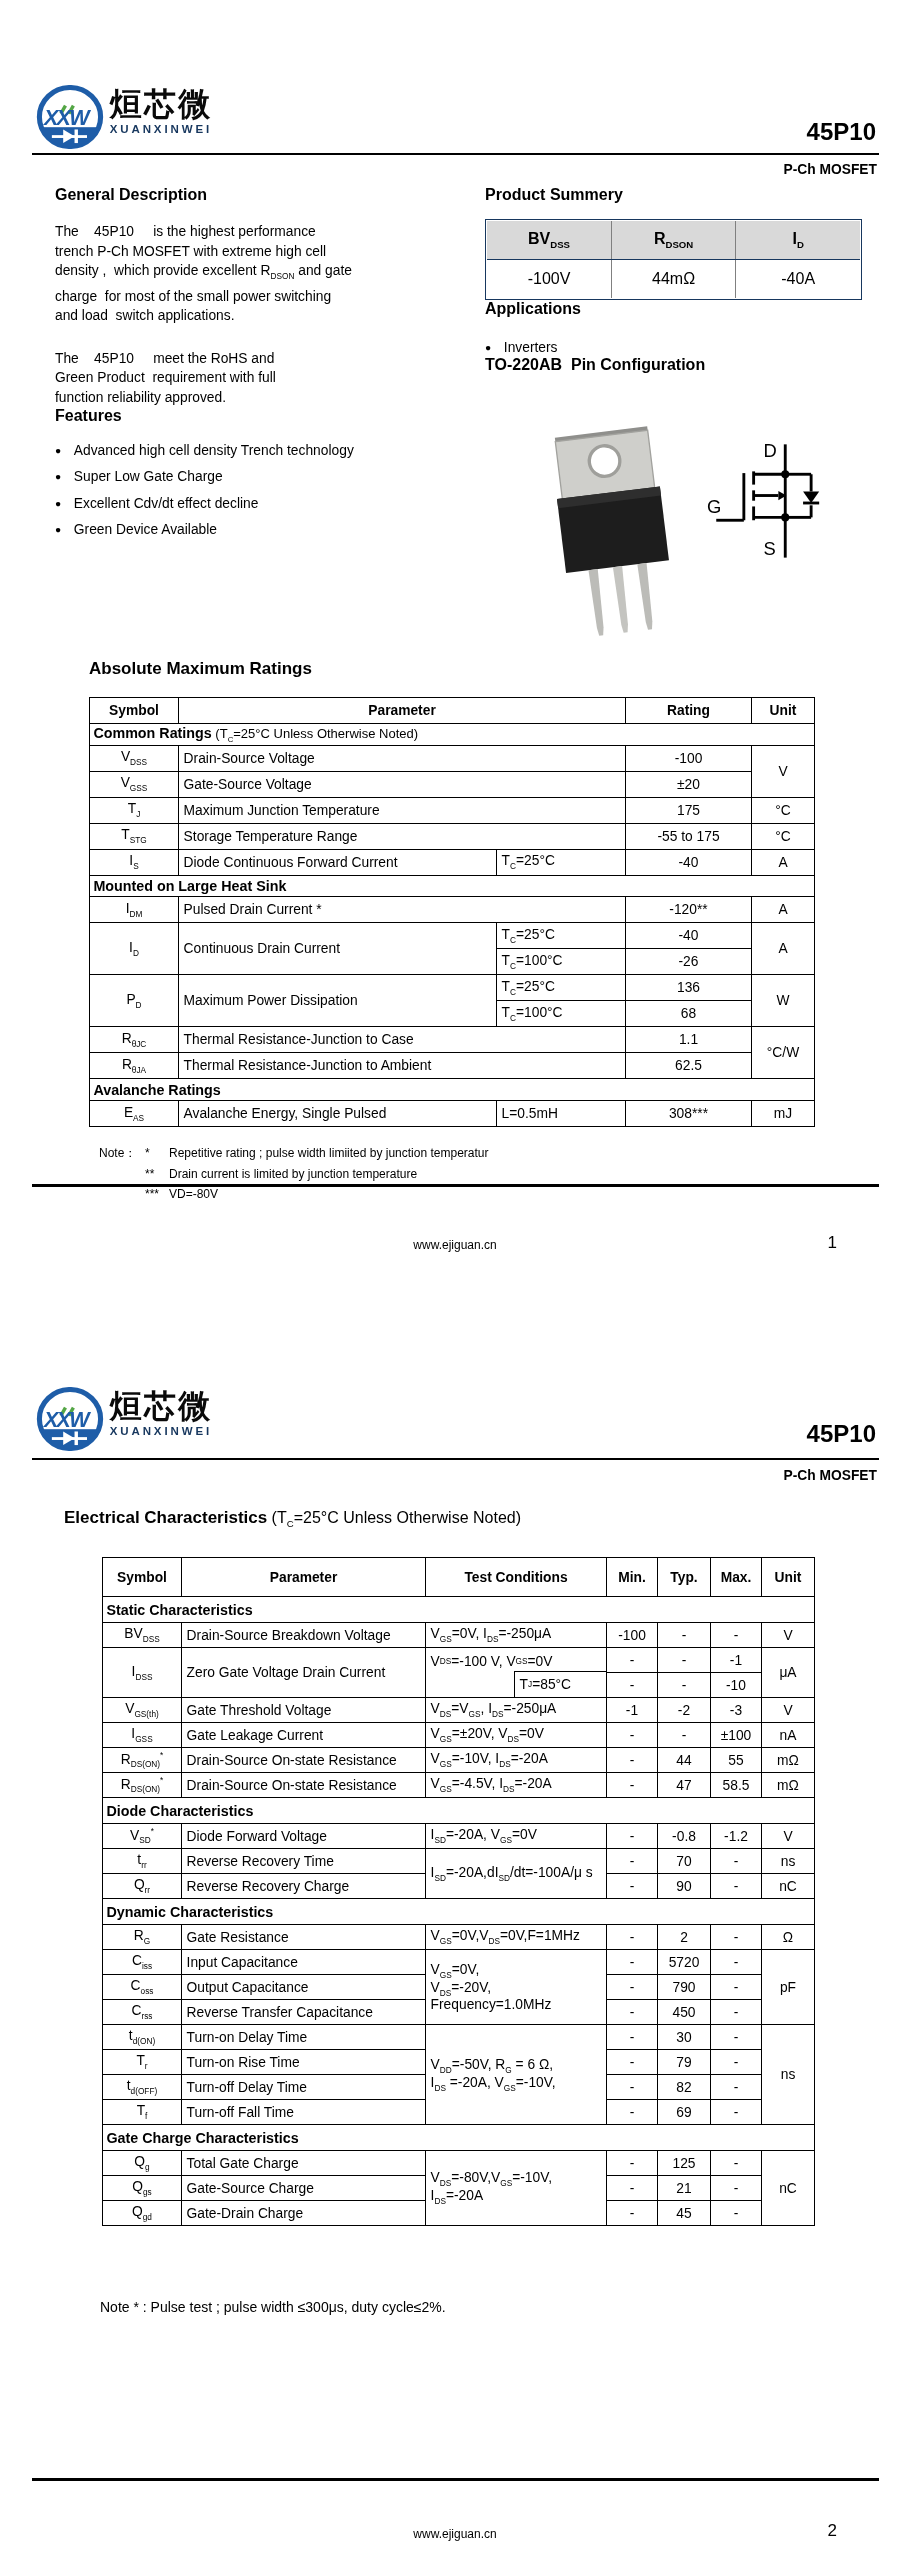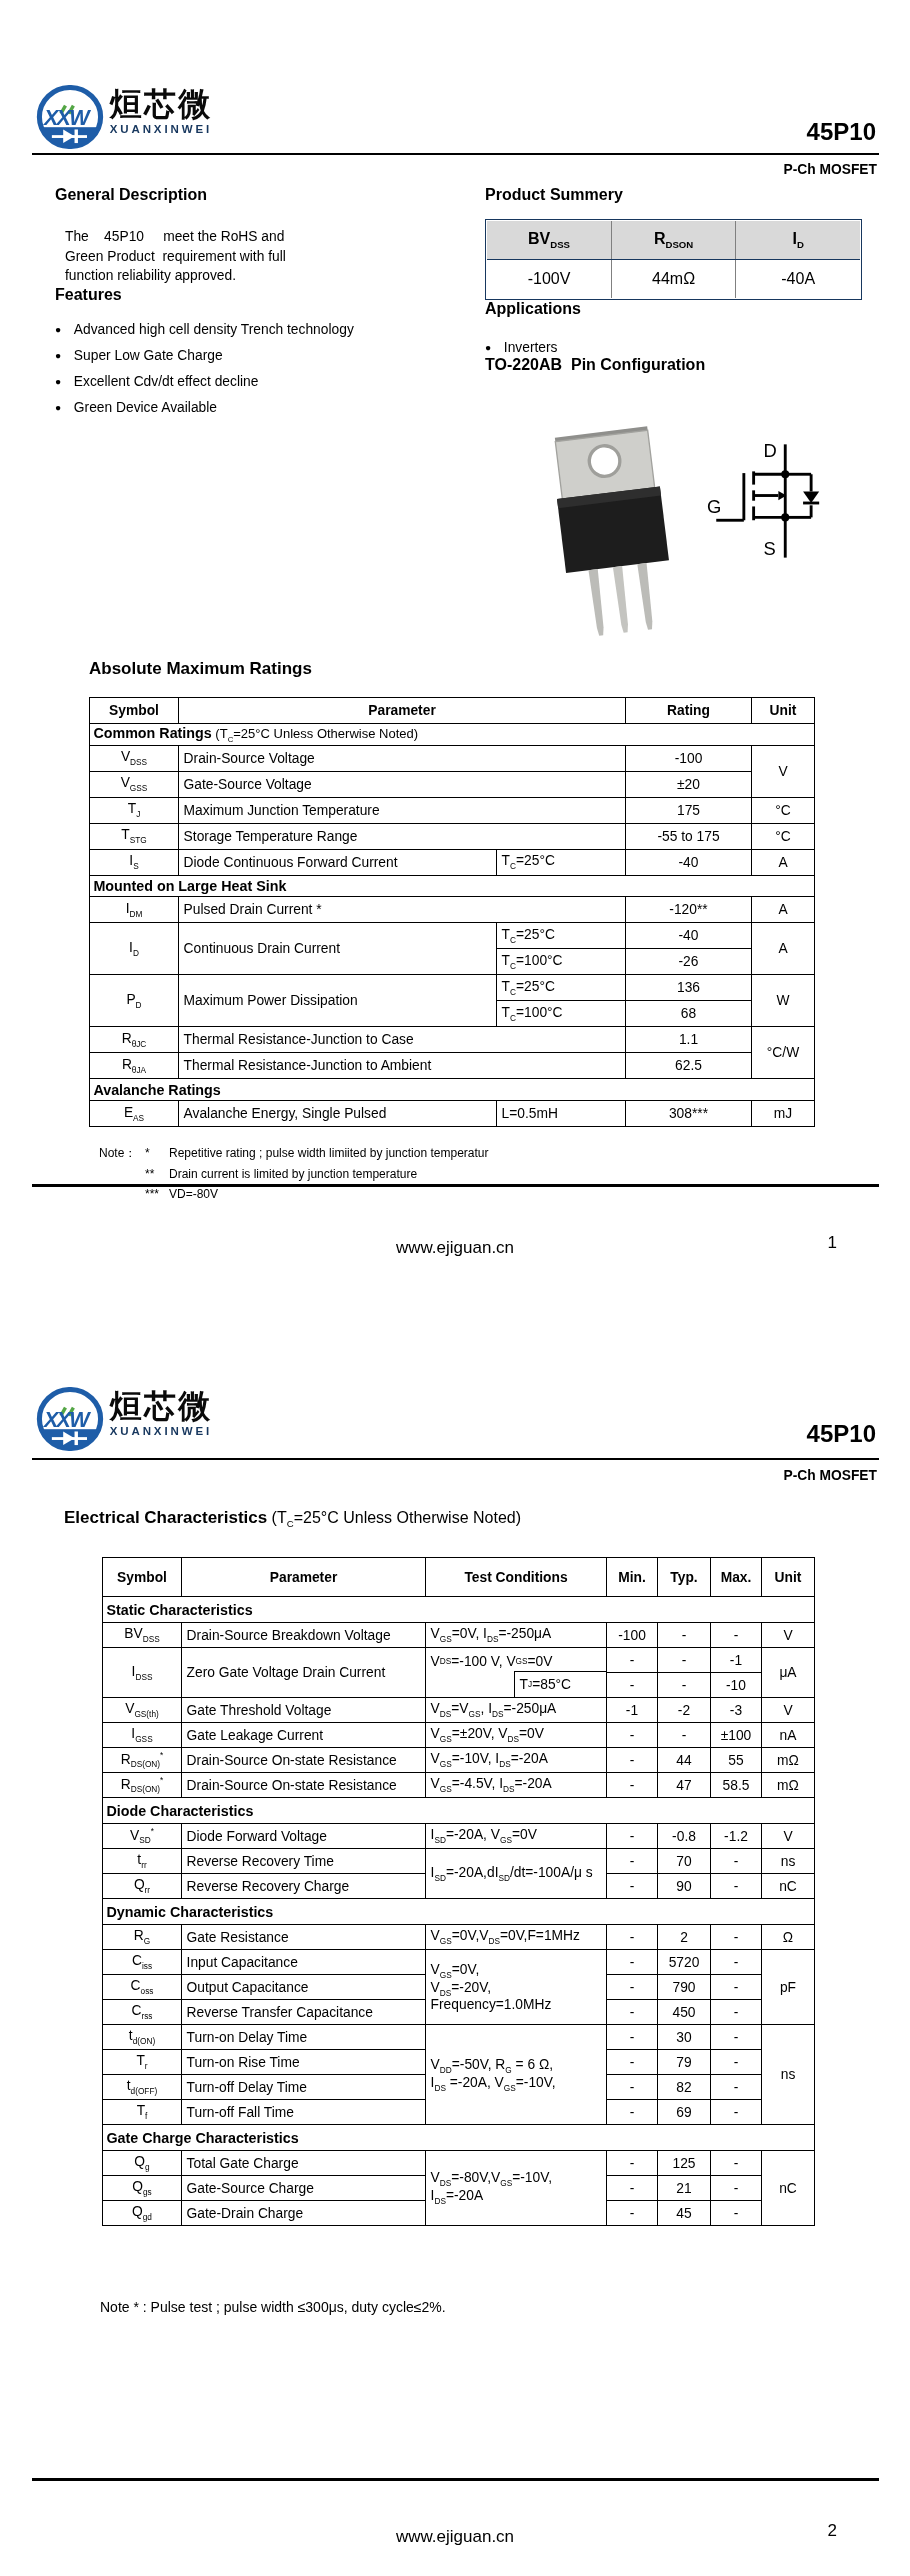--- a/index.html
+++ b/index.html
@@ -17,21 +17,21 @@
   .subtitle{position:absolute;right:33px;font-size:13.8px;font-weight:bold;}
 
   h2.sec-title{font-size:16px;font-weight:bold;margin:0;}
   .ws-pre{white-space:pre;}
   [data-bind-rich]{white-space:pre-wrap;}
 
   
   .left-col{position:absolute;left:55px;top:186px;width:410px;}
   .desc-p{font-size:13.8px;line-height:19.5px;margin:0;}
   #p1-desc1{margin-top:18.4px;}
-  #p1-desc2{margin-top:23px;margin-left:10px;}
+  #p1-desc2{margin-top:23px;}
   .feat-title{margin-top:41px;}
   .feat-list{margin-top:17px;}
   .feat-item{display:flex;align-items:flex-start;font-size:13.8px;line-height:17px;margin-bottom:9.2px;}
   .bullet{font-size:10.3px;margin-right:12.6px;line-height:17px;}
 
   .right-col{position:absolute;left:485px;top:186px;width:379px;}
   .ps-wrap{margin-top:15px;border:1.1px solid #17375E;padding:1.1px;width:373px;}
   .ps-table{border-collapse:collapse;width:100%;table-layout:fixed;}
   .ps-table th,.ps-table td{height:36px;text-align:center;font-size:16px;}
   .ps-table th{background:#D9D9D9;font-weight:bold;border-bottom:1.7px solid #17375E;}
@@ -55,21 +55,21 @@
   #abs-table tr.sec-row td{height:20.7px;}
 
   
   .notes{position:absolute;left:99px;top:1143px;font-size:12px;line-height:20.7px;}
   .note-row{display:flex;}
   .note-label{width:46px;}
   .note-star{width:24px;}
 
   
   .footline{position:absolute;left:32px;width:847px;height:2.9px;background:#000;}
-  .foot-url{position:absolute;left:0;width:910px;text-align:center;font-size:17px;}
+  .foot-url{position:absolute;left:0;width:910px;text-align:center;font-size:12px;}
   .foot-page{position:absolute;right:73px;font-size:17px;}
 
   
   .ec-title{position:absolute;left:64px;top:220px;}
   .ec-title .big{font-size:17px;font-weight:bold;}
   .ec-title .small{font-size:16px;font-weight:normal;}
   #ec-table{position:absolute;left:102px;top:269px;width:713px;}
   #ec-table td{height:24px;}
   #ec-table tr.hdr th{height:38px;}
   #ec-table tr.sec-row td{height:25px;}
@@ -112,20 +112,25 @@
       <div class="brand-cn" data-bind="brand.chinese">烜芯微</div>
       <div class="brand-en" data-bind="brand.english">XUANXINWEI</div>
     </div>
   </div>
   <div class="partnum" style="top:118px" data-bind="part_number">45P10</div>
   <div class="rule" style="top:153px"></div>
   <div class="subtitle" style="top:162px" data-bind="subtitle">P-Ch MOSFET</div>
 
   <div class="left-col">
     <h2 class="sec-title" data-bind="page1.description.title">General Description</h2>
+    <p class="desc-p" id="p1-desc1" data-bind-rich="page1.description.p1">The    45P10     is the highest performance
+trench P-Ch MOSFET with extreme high cell
+density ,  which provide excellent R<sub>DSON</sub> and gate
+charge  for most of the small power switching
+and load  switch applications.</p>
     <p class="desc-p" id="p1-desc2" data-bind-rich="page1.description.p2">The    45P10     meet the RoHS and
 Green Product  requirement with full
 function reliability approved.</p>
     <h2 class="sec-title feat-title" data-bind="page1.features.title">Features</h2>
     <div class="feat-list">
       <div class="feat-item">
           <span class="bullet">●</span>
           <span data-bind="page1.features.items.0">Advanced high cell density Trench technology</span>
         </div>
       <div class="feat-item">

